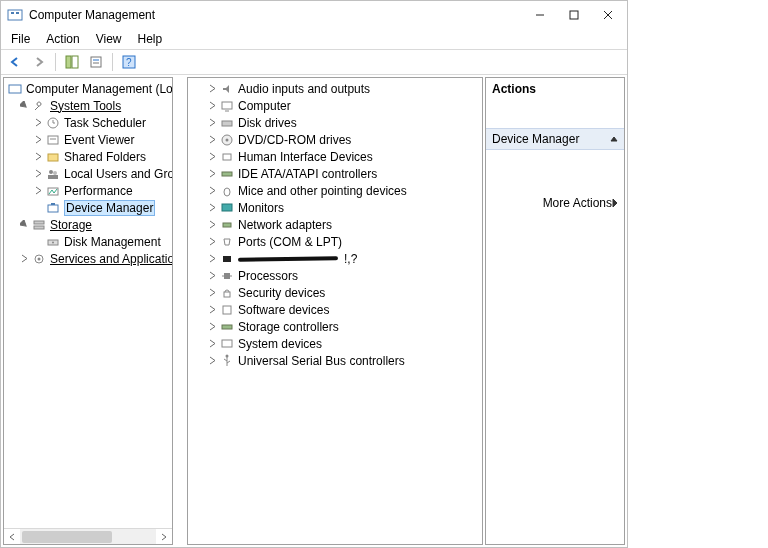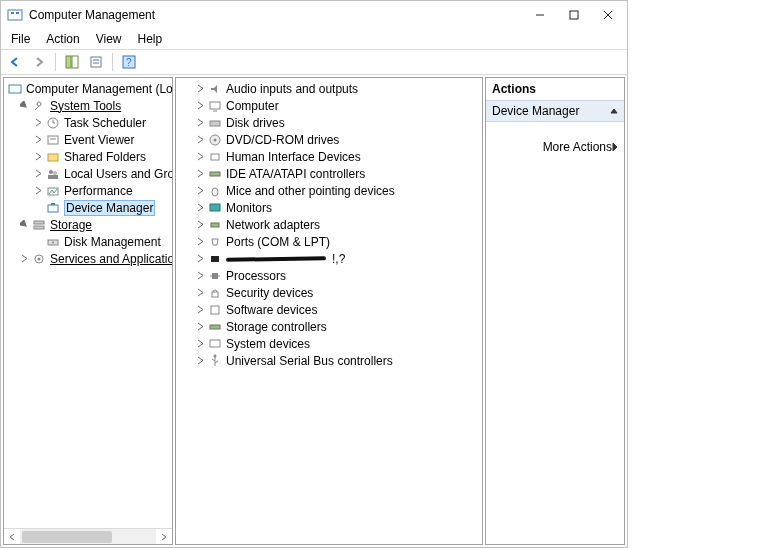--- a/index.html
+++ b/index.html
@@ -12,22 +12,22 @@
   .win-btn { width: 34px; height: 24px; display: flex; align-items: center; justify-content: center; }
   .win-btn svg { stroke: #222; stroke-width: 1; fill:none; }
   .menubar { height: 20px; display: flex; align-items: center; padding: 0 4px; gap: 4px; font-size: 12px; }
   .menubar span { padding: 2px 6px; }
   .toolbar { height: 26px; border-top: 1px solid #d9d9d9; border-bottom: 1px solid #d9d9d9; display: flex; align-items: center; padding: 0 4px; gap: 4px; background: #fff; }
   .tbtn { width: 20px; height: 20px; display:flex; align-items:center; justify-content:center; }
   .divider { width:1px; height:18px; background:#d0d0d0; margin: 0 2px; }
   .body { flex:1; display:flex; min-height:0; }
   .pane { border: 1px solid #a0a0a0; background:#fff; overflow:hidden; display:flex; flex-direction:column; }
   .left-pane { width: 170px; margin: 2px; }
-  .center-pane { flex:1; margin: 2px 2px 2px 0; }
-  .right-pane { width: 140px; margin: 2px 2px 2px 0; }
+  .center-pane { flex:1; margin: 2px 2px 2px 12px; }
+  .right-pane { width: 140px; margin: 2px 2px 2px 0; gap: 28px; }
   .tree { flex:1; overflow:auto; padding: 2px 0; font-size:12px; }
   .tree-row { display:flex; align-items:center; height:17px; white-space:nowrap; padding-right:4px; }
   .expander { width:12px; height:12px; display:flex; align-items:center; justify-content:center; flex:0 0 auto; }
   .expander svg { stroke:#6d6d6d; stroke-width:1; fill:none; }
   .row-icon { width:16px; height:16px; margin: 0 3px 0 1px; display:flex; align-items:center; justify-content:center; flex:0 0 auto; }
   .label { flex:0 0 auto; }
   .selected { background:#cde8ff; border:1px solid #7eb4ea; padding: 0 1px; }
   .indent0 { padding-left: 2px; }
   .indent1 { padding-left: 14px; text-decoration: underline; }
   .indent2 { padding-left: 28px; }

